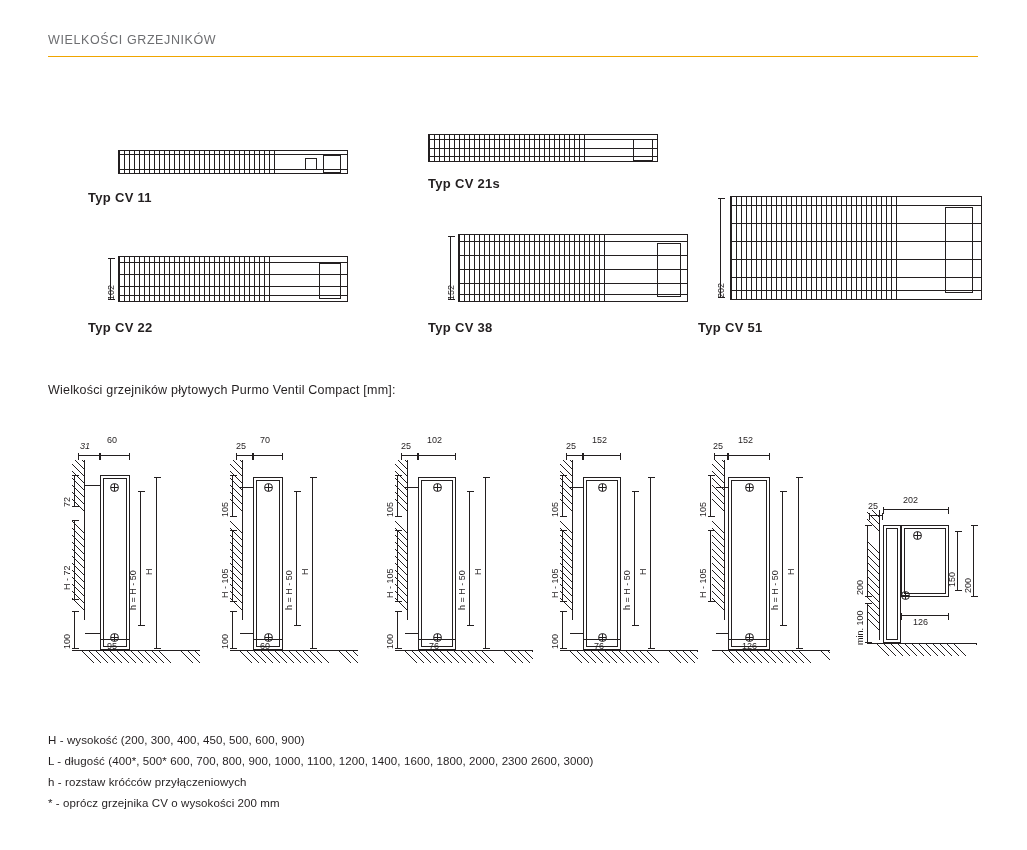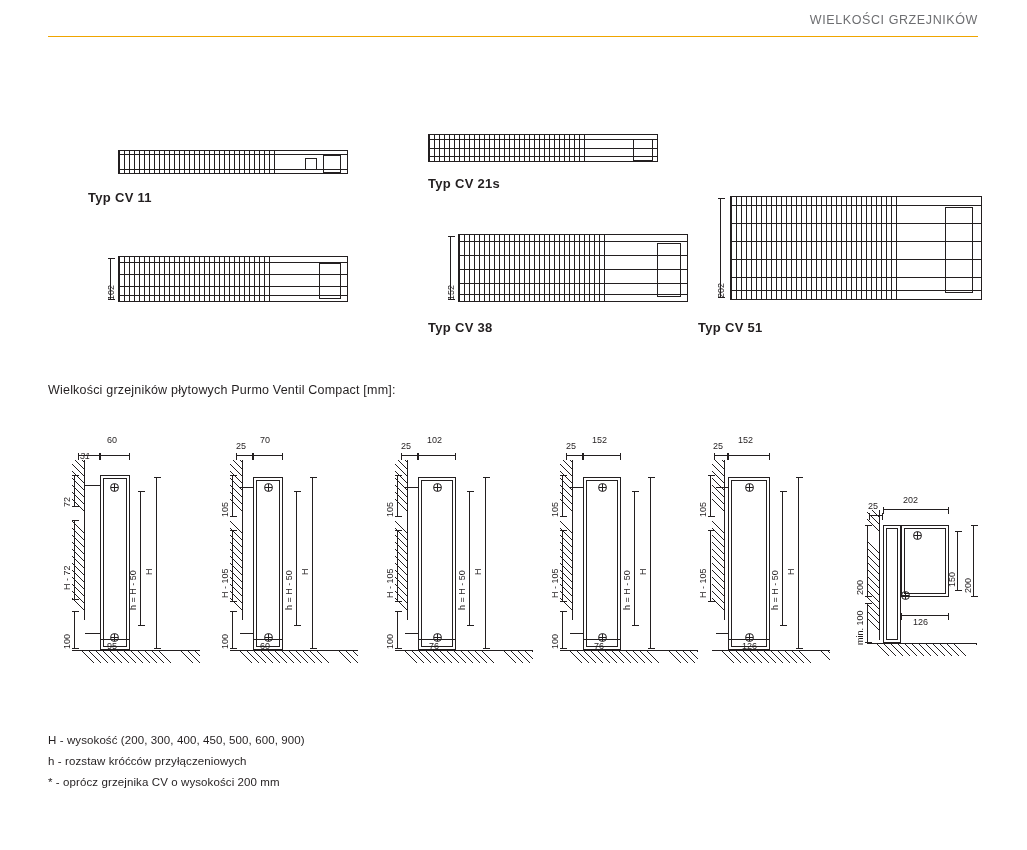--- a/index.html
+++ b/index.html
@@ -13,23 +13,22 @@
     position: relative;
     font-family: "Liberation Sans", sans-serif;
     color: #231f20;
     overflow: hidden;
   }
 
   
   .page-header {
     position: absolute;
     left: 48px;
-    top: 13px;
+    top: 33px;
     width: 930px;
-    text-align: right;
   }
   .page-header .title {
     font-size: 12.5px;
     letter-spacing: 0.6px;
     color: #6d6e71;
     text-transform: uppercase;
     padding-bottom: 9px;
   }
   .page-header .rule {
     height: 1px;
@@ -242,20 +241,21 @@
     <div class="vdim-label" style="left:18px; top:48px;">102</div>
     <div class="xsec" style="left:30px; top:4px; width:230px; height:46px;">
       <div class="fins" style="right:76px;"></div>
       <div class="panel-line" style="top:5px;"></div>
       <div class="panel-line" style="top:17px;"></div>
       <div class="panel-line" style="top:29px;"></div>
       <div class="panel-line" style="bottom:5px;"></div>
       <div class="thin-line" style="right:6px; top:6px; width:20px; height:34px; background:none; border:1px solid #231f20;"></div>
     </div>
   </div>
+  <div class="type-label">Typ CV 22</div>
 </div>
 
 <div class="type-block" style="left:428px; top:232px; width:300px;">
   <div style="position:relative; height:80px;">
     <div class="vdim" style="left:22px; top:4px; height:64px;"></div>
     <div class="vdim-label" style="left:18px; top:68px;">152</div>
     <div class="xsec" style="left:30px; top:2px; width:230px; height:68px;">
       <div class="fins" style="right:80px;"></div>
       <div class="panel-line" style="top:6px;"></div>
       <div class="panel-line" style="top:20px;"></div>
@@ -293,21 +293,21 @@
   <div class="floor" style="left:12px; top:215px; width:128px;"></div>
   <div class="rad-body" style="left:40px; top:40px; width:30px; height:175px;">
     <div class="inner"></div>
   </div>
   <div class="thin-line" style="left:25px; top:50px; width:16px; height:1px;"></div>
   <div class="thin-line" style="left:25px; top:198px; width:16px; height:1px;"></div>
   <div class="conn-circle" style="left:50px; top:48px;"></div>
   <div class="conn-circle" style="left:50px; top:198px;"></div>
 
   <div class="hdim" style="left:18px; top:20px; width:22px;"></div>
-  <div class="dimtext" style="left:20px; top:16px;font-style:italic;">31</div>
+  <div class="dimtext" style="left:20px; top:6px;font-style:italic;">31</div>
   <div class="hdim" style="left:40px; top:20px; width:30px;"></div>
   <div class="dimtext" style="left:47px; top:0px;">60</div>
 
   <div class="vdim" style="left:14px; top:40px; height:32px;"></div>
   <div class="dimtext rot" style="left:2px; top:72px;">72</div>
   <div class="vdim" style="left:14px; top:85px; height:80px;"></div>
   <div class="dimtext rot" style="left:2px; top:155px;">H - 72</div>
   <div class="vdim" style="left:14px; top:176px; height:38px;"></div>
   <div class="dimtext rot" style="left:2px; top:214px;">100</div>
 
@@ -472,15 +472,16 @@
   <div class="dimtext rot" style="left:92px; top:92px;">150</div>
   <div class="vdim" style="left:118px; top:30px; height:72px;"></div>
   <div class="dimtext rot" style="left:108px; top:98px;">200</div>
 
   <div class="hdim" style="left:46px; top:120px; width:48px;"></div>
   <div class="dimtext" style="left:58px; top:122px;">126</div>
 </div>
 
 <div class="notes">
   <div class="note">H - wysokość (200, 300, 400, 450, 500, 600, 900)</div>
+  <div class="note">L - długość (400*, 500* 600, 700, 800, 900, 1000, 1100, 1200, 1400, 1600, 1800, 2000, 2300  2600, 3000)</div>
   <div class="note">h - rozstaw króćców przyłączeniowych</div>
   <div class="note">* - oprócz grzejnika CV o wysokości 200 mm</div>
 </div>
 
 </body></html>

